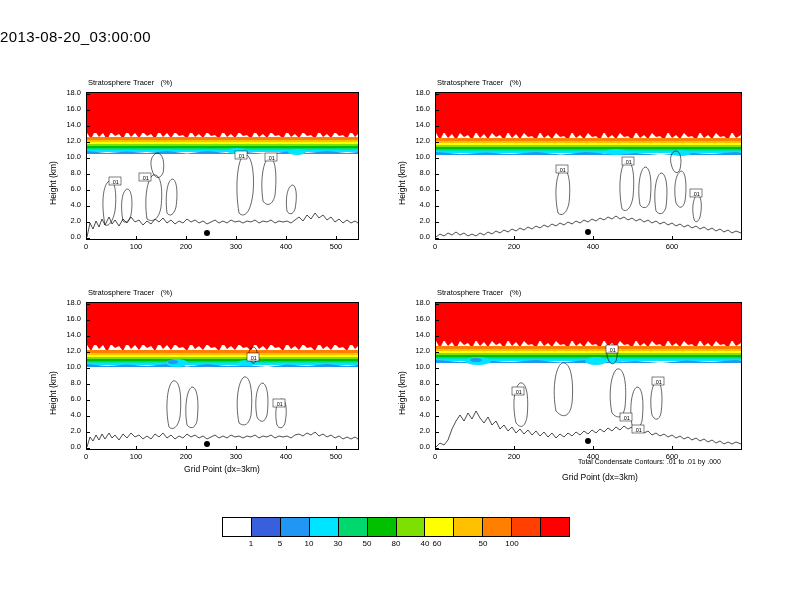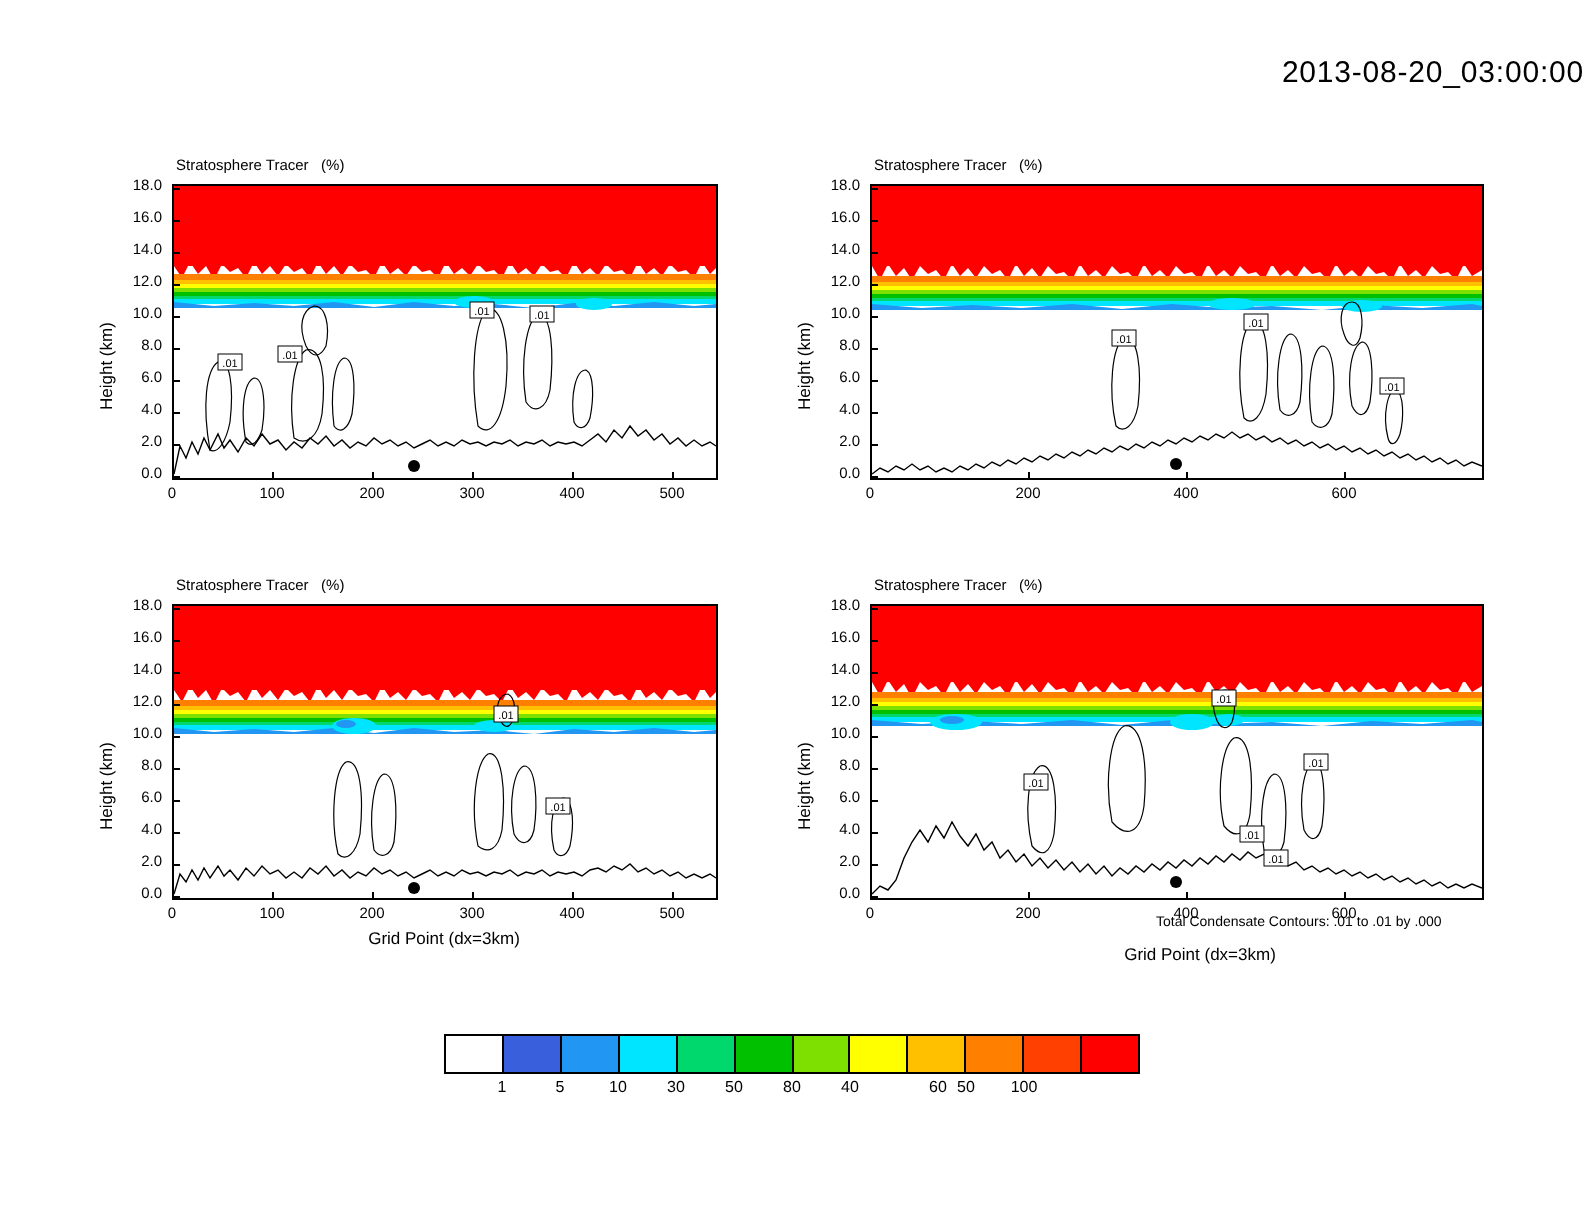--- a/index.html
+++ b/index.html
@@ -13,21 +13,21 @@
     position: relative;
     font-family: "Liberation Sans", sans-serif;
     color: #000000;
     overflow: hidden;
   }
   #page-title {
     position: absolute;
     top: 28px;
     left: 0;
     width: 792px;
-    text-align: right;
+    text-align: left;
     font-size: 15px;
     letter-spacing: 0.4px;
   }
   .panel {
     position: absolute;
   }
   .panel-header {
     position: absolute;
     font-size: 7.5px;
     line-height: 10px;
@@ -428,21 +428,21 @@
     <div class="cb-cell" style="background: rgb(255, 0, 0);"></div>
   </div>
 <div id="cb-labels">
     <span style="left: 14px;">1</span>
     <span style="left: 43px;">5</span>
     <span style="left: 72px;">10</span>
     <span style="left: 101px;">30</span>
     <span style="left: 130px;">50</span>
     <span style="left: 159px;">80</span>
     <span style="left: 188px;">40</span>
-    <span style="left: 232px;">60</span>
+    <span style="left: 200px;">60</span>
     <span style="left: 246px;">50</span>
     <span style="left: 275px;">100</span>
   </div>
 
 <div class="tickmark-y" style="left: 86px; top: 238px;"></div>
 <div class="tickmark-y" style="left: 86px; top: 222px;"></div>
 <div class="tickmark-y" style="left: 86px; top: 206px;"></div>
 <div class="tickmark-y" style="left: 86px; top: 190px;"></div>
 <div class="tickmark-y" style="left: 86px; top: 174px;"></div>
 <div class="tickmark-y" style="left: 86px; top: 158px;"></div>

